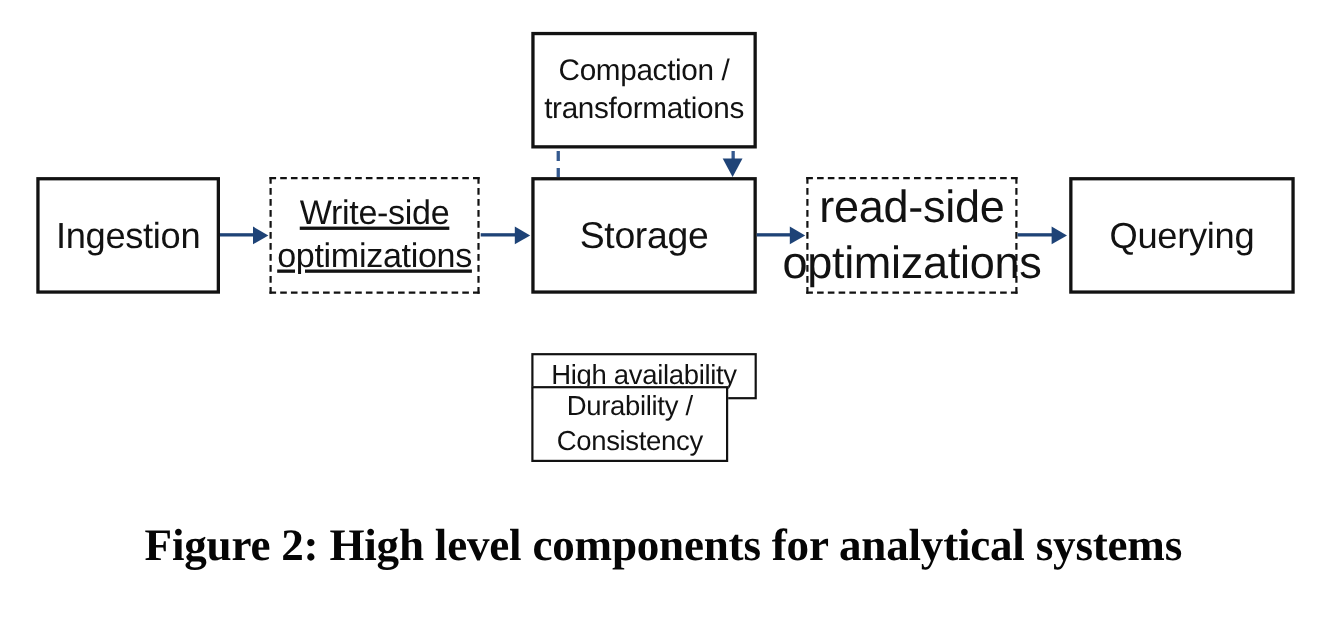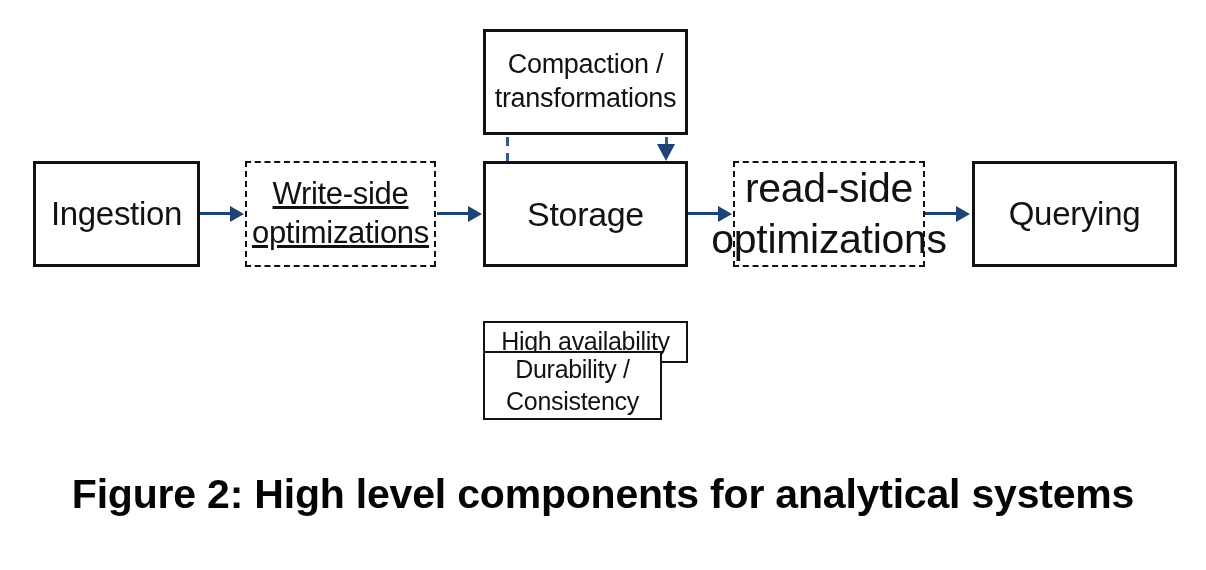--- a/index.html
+++ b/index.html
@@ -87,21 +87,21 @@
     border-right: 9.5px solid transparent;
     border-top: 17px solid #1e4377;
   }
 
   
   #caption {
     position: absolute;
     left: 0; right: 0;
     top: 471px;
     text-align: center;
-    font-family: Liberation Sans, sans-serif;
+    font-family: Liberation Serif, serif;
     font-weight: 700;
     font-size: 41px;
     color: #050505;
     letter-spacing: -0.2px;
   }
 </style>
 </head>
 <body>
 
 <div id="canvas">

